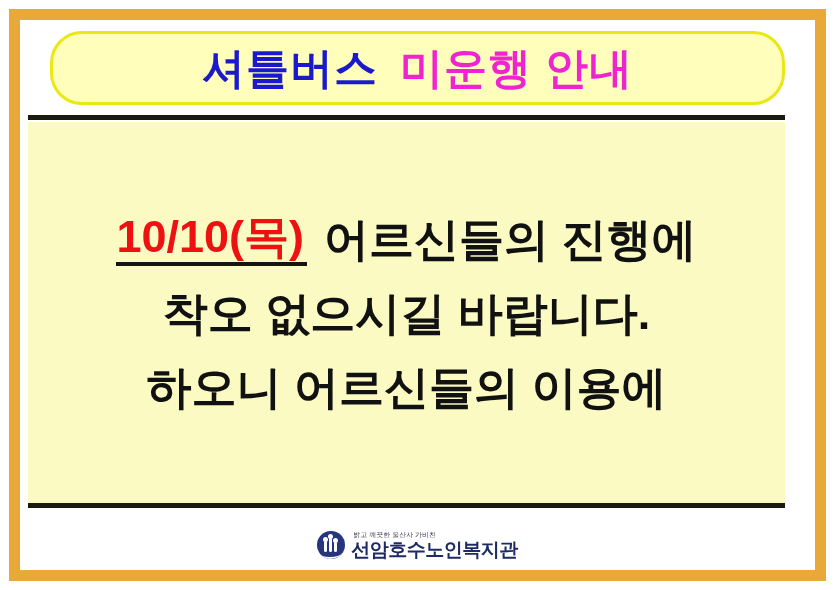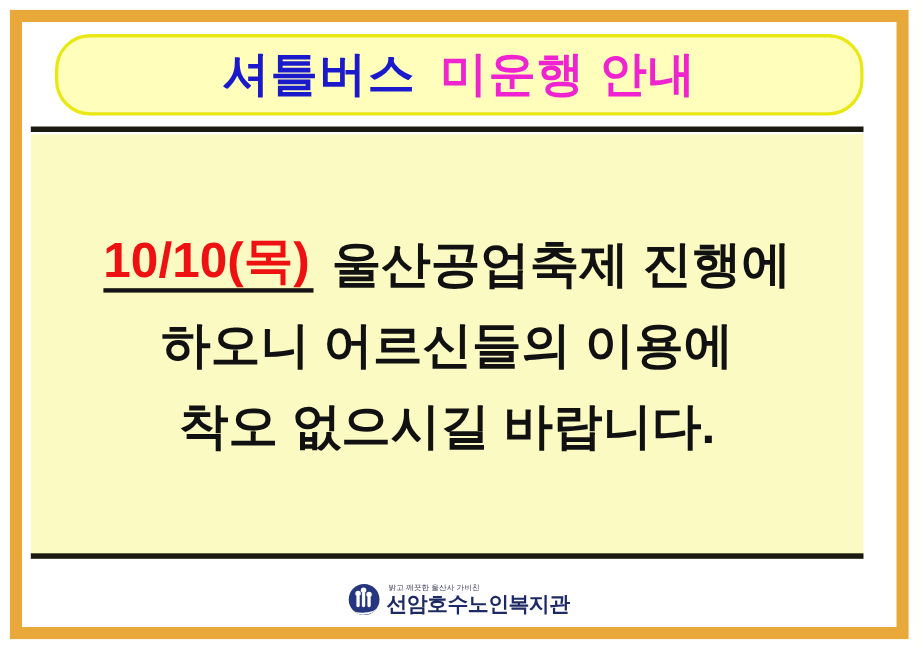--- a/index.html
+++ b/index.html
@@ -201,31 +201,31 @@
     </span>
   </div>
 
   <div id="title-divider"></div>
 
   <div id="body-block">
 
     <div class="body-line">
       <span class="seg seg-red">10/10(목)</span>
         <span class="sp"></span>
-        <span class="seg seg-black">울산공업축제 진행에</span>
-    </div>
-
-
+        <span class="seg seg-black">어르신들의 진행에</span>
+    </div>
+
+
+
+    <div class="body-line">
+      <span class="seg seg-black">착오 없으시길 바랍니다.</span>
+    </div>
 
     <div class="body-line">
       <span class="seg seg-black">하오니 어르신들의 이용에</span>
-    </div>
-
-    <div class="body-line">
-      <span class="seg seg-black">착오 없으시길 바랍니다.</span>
     </div>
 
   </div>
 
   <div id="body-divider-bottom"></div>
 
   <div id="footer">
     <div id="logo-wrap">
       <div id="logo-mark">
         <span class="fig h1"></span>

